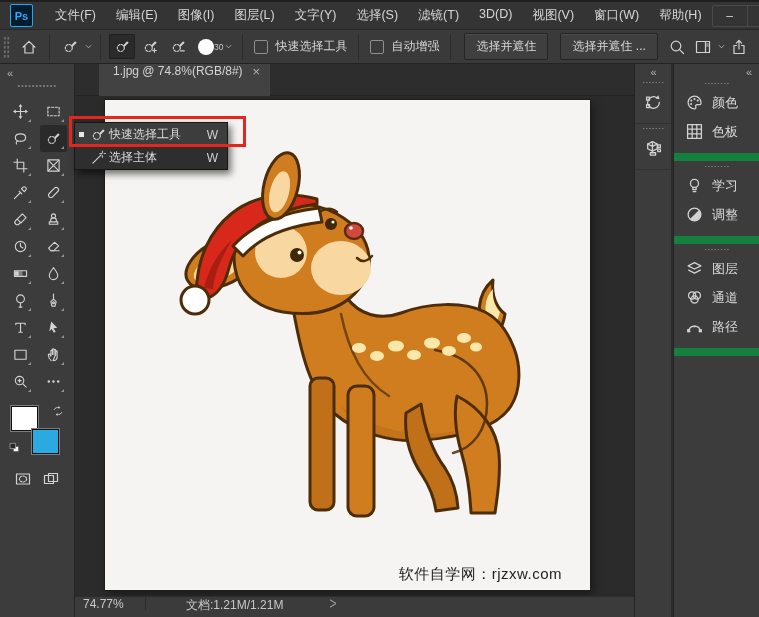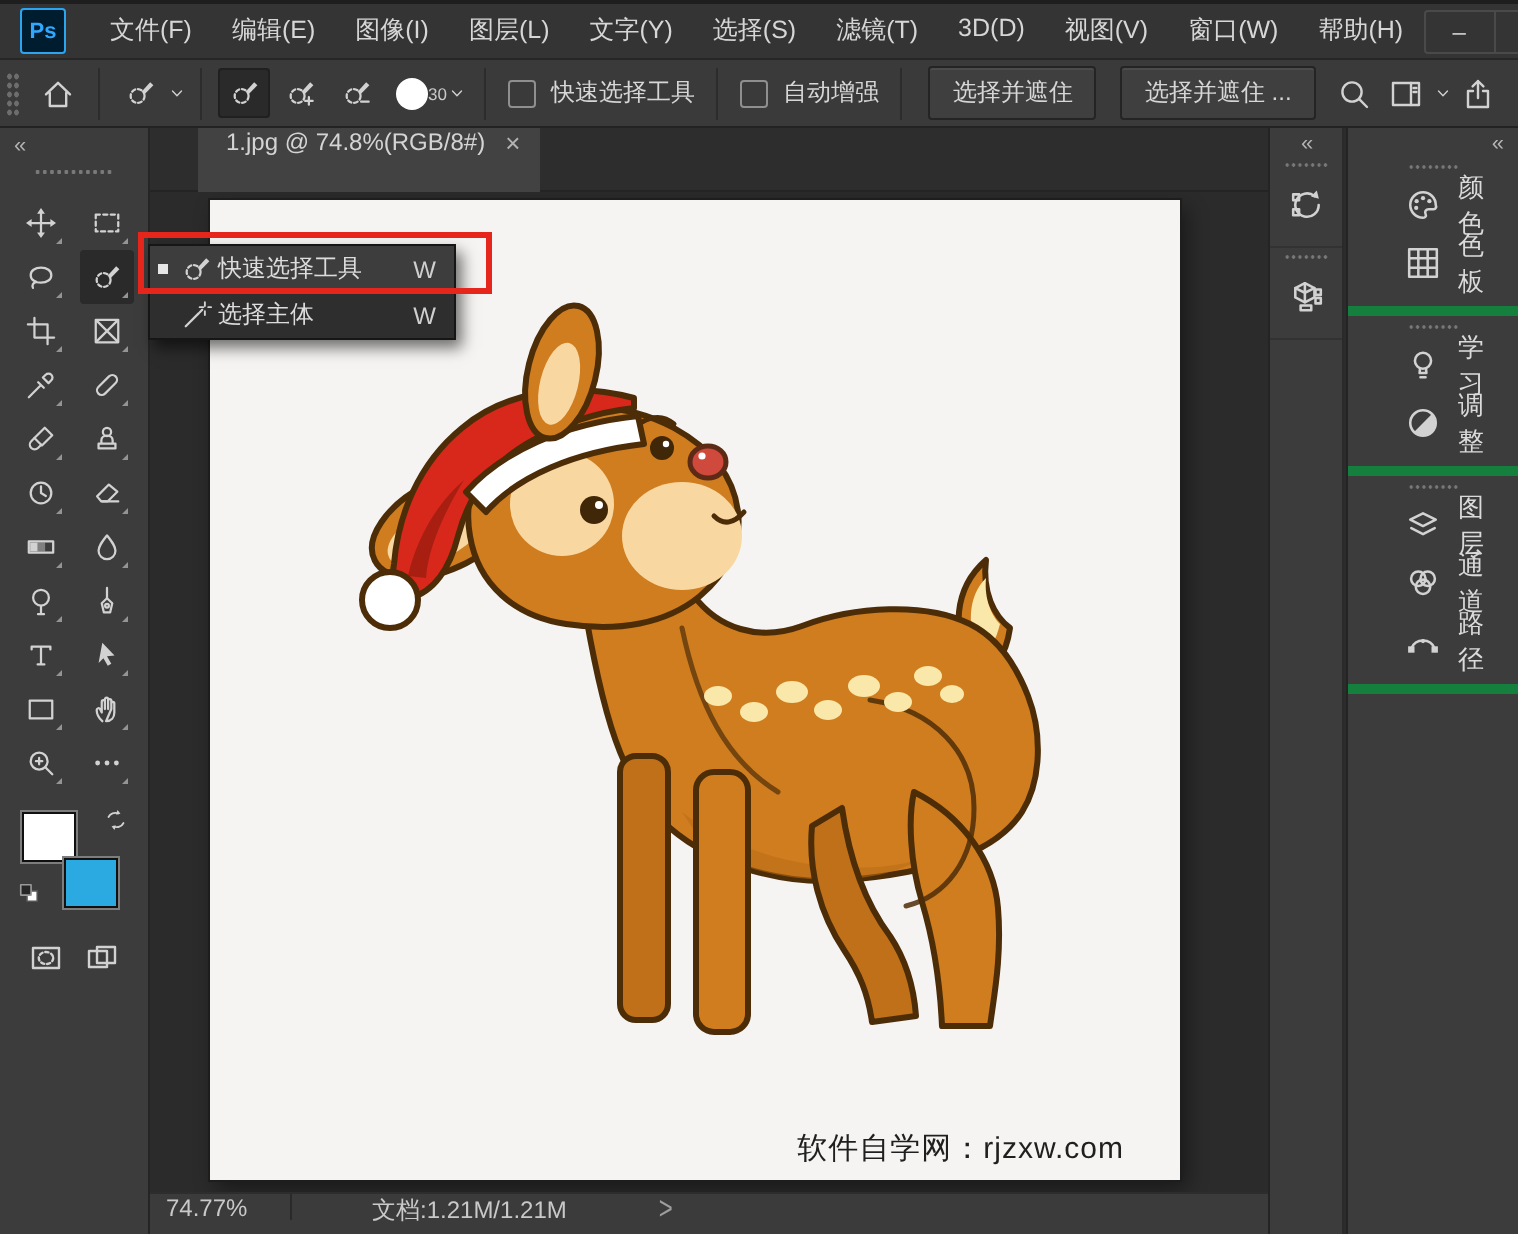--- a/index.html
+++ b/index.html
@@ -78,21 +78,21 @@
   .dock-narrow{position:absolute;left:634px;top:64px;width:38px;bottom:0;background:#3c3c3c;
                border-left:1px solid #242424;border-right:1px solid #2a2a2a;box-sizing:border-box;}
   .dock-narrow .collapse{display:block;text-align:center;margin-top:2px;}
   .nd-cell{height:46px;border-bottom:1px solid #323232;display:flex;flex-direction:column;align-items:center;padding-top:3px;box-sizing:border-box;}
   .ndgrip{width:22px;height:3px;margin-bottom:5px;
           background-image:radial-gradient(#787878 .8px,transparent 1px);background-size:3.2px 3px;}
   .nd-btn{width:26px;height:26px;display:flex;align-items:center;justify-content:center;}
   .dock-labeled{position:absolute;left:673px;top:64px;width:86px;bottom:0;background:#3c3c3c;
                 border-left:1px solid #242424;box-sizing:border-box;}
   .dock-labeled .collapse{display:block;text-align:right;padding:2px 8px 0 0;}
-  .pgroup{border-bottom:5px solid #15803d;padding:2px 17px 7px;}
+  .pgroup{border-bottom:8px solid #15803d;padding:2px 0 7px;}
   .pggrip{width:26px;height:3px;margin:2px auto 3px;
           background-image:radial-gradient(#787878 .8px,transparent 1px);background-size:3.2px 3px;}
   .p-item{height:29px;display:flex;align-items:center;gap:9px;padding-left:12px;
           font-size:13px;color:#dadada;}
   .p-item .picon{display:flex;align-items:center;}
   
   .flyout{position:absolute;left:74px;top:122px;width:152px;background:#2e2e2e;
           border:1px solid #161616;box-shadow:3px 4px 7px rgba(0,0,0,.55);z-index:40;}
   .fly-row{height:23px;display:flex;align-items:center;font-size:12px;color:#dcdcdc;}
   .fly-row.active{background:#3d3d3d;}

